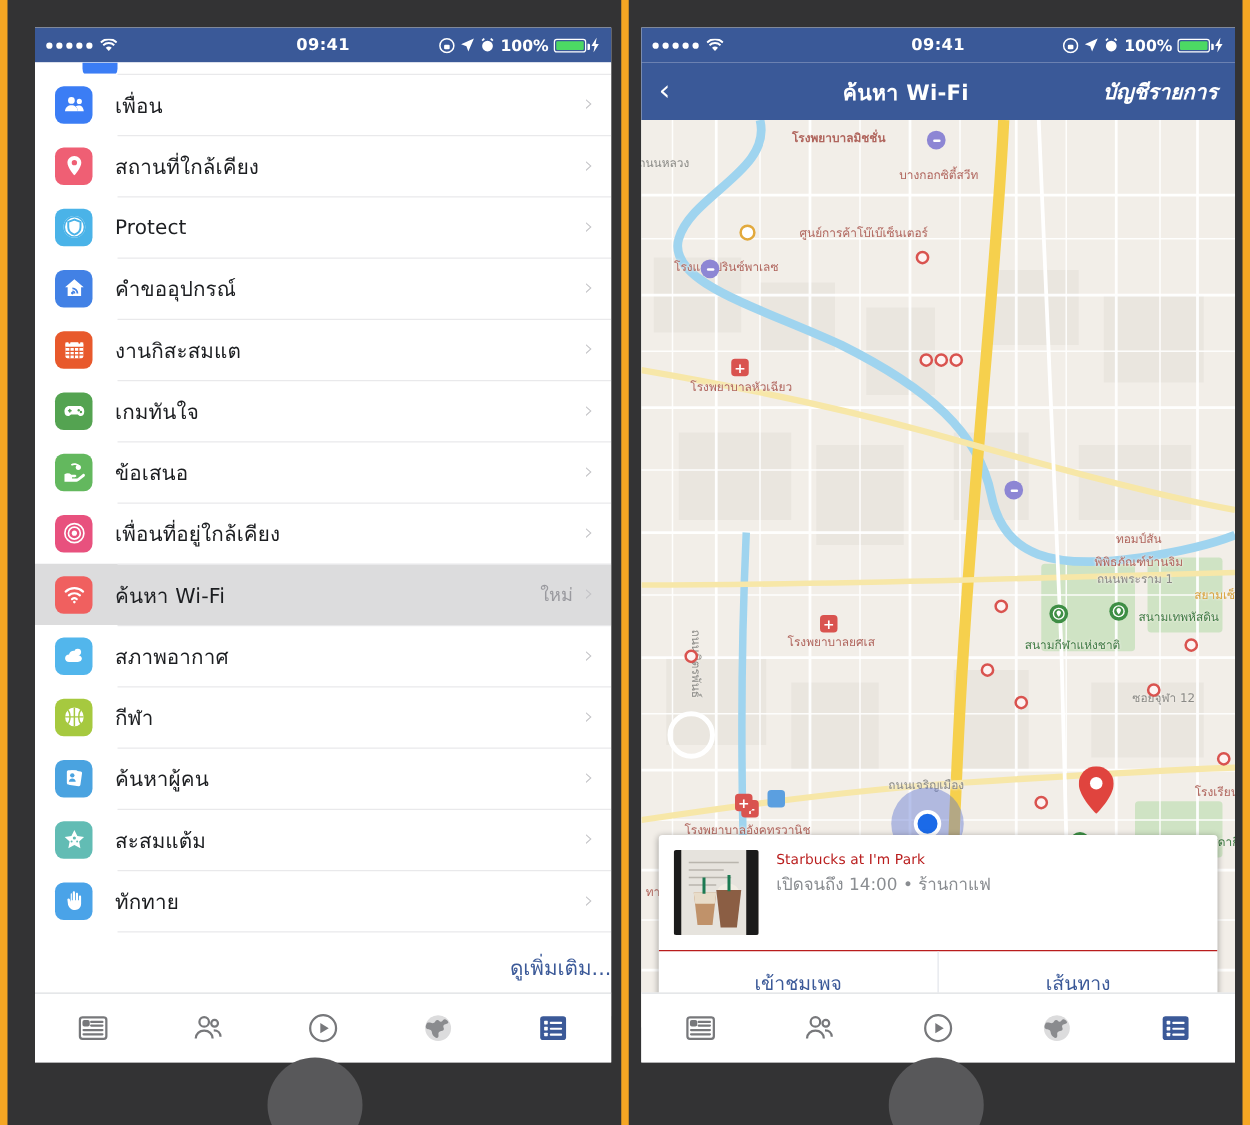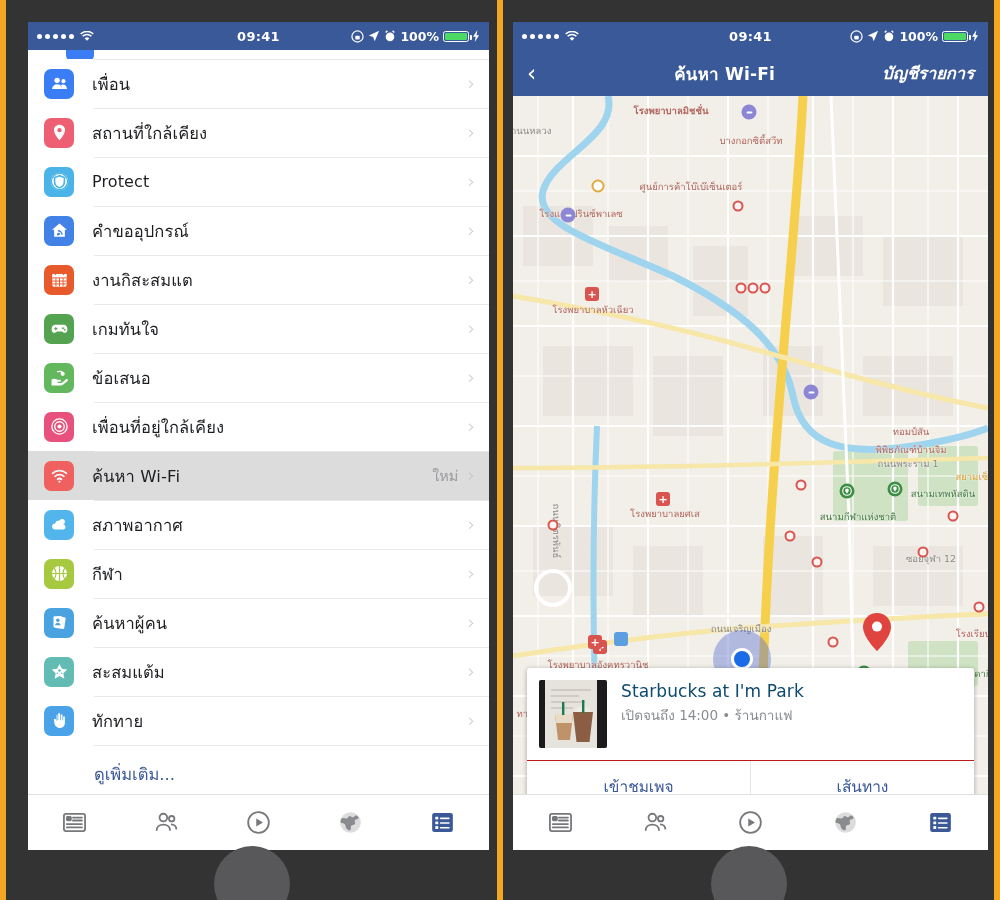--- a/index.html
+++ b/index.html
@@ -65,21 +65,21 @@
     width: 30px; height: 30px; border-radius: 7px; flex: 0 0 30px;
     display: flex; align-items: center; justify-content: center;
     color: #fff; margin-right: 18px;
   }
   .ico svg { width: 19px; height: 19px; display:block; }
   .rlabel { font-size: 16.5px; color: #1c1e21; letter-spacing: .1px; }
   .rlabel.latin { font-size: 16px; }
   .rtail { margin-left: auto; display: flex; align-items: center; gap: 9px; }
   .badge-new { font-size: 14.5px; color: #9a9a9f; }
   .chev { color: #c3c3c6; font-size: 19px; line-height: 1; font-weight: 300;}
-  .seemore { padding: 16px 0 0 66px; font-size: 16.5px; color: #3b5998; }
+  .seemore { padding: 16px 0 0 66px; font-size: 16.5px; color: #3b5998; text-align: right; }
   .seemore-wrap { position: relative; }
   .seemore-wrap .sep { position:absolute; left:66px; right:0; top:0; height:1px; background:#e9e9eb;}
 
   
   .tabbar {
     height: 56px; background: #fff; border-top: 1px solid #dddfe2;
     display: flex; align-items: center; justify-content: space-around;
     position: absolute; bottom: 0; left: 0; right: 0;
   }
   .tabbar svg { width: 27px; height: 27px; }
@@ -119,21 +119,21 @@
 
   
   .card {
     position:absolute; left: 14px; right: 14px; bottom: 10px;
     background:#fff; border-radius: 3px; box-shadow: 0 1px 5px rgba(0,0,0,.32);
     overflow:hidden;
   }
   .card-top { display:flex; padding: 12px 14px 12px 12px; gap: 14px; }
   .thumb { width: 68px; height: 68px; flex: 0 0 68px; border-radius:2px; overflow:hidden; position:relative; background:#cfcac4; }
   .card-body { padding-top: 1px; min-width: 0; }
-  .card-title { font-size: 17px; color: #0c4a6e; margin-bottom: 4px; letter-spacing:.1px;}
+  .card-title { font-size: 11px; color: #b91c1c; margin-bottom: 4px; letter-spacing:.1px;}
   .card-sub { font-size: 13.5px; color: #8a8d91; line-height: 1.5; }
   .card-actions { display:flex; border-top:1px solid #b91c1c; }
   .card-actions .act { flex:1; text-align:center; padding: 13px 0; font-size: 15.5px; color:#3b5998; }
   .card-actions .act + .act { border-left: 1px solid #e4e6eb; }
 </style>
 </head>
 <body>
 
 <div class="stage">
 

